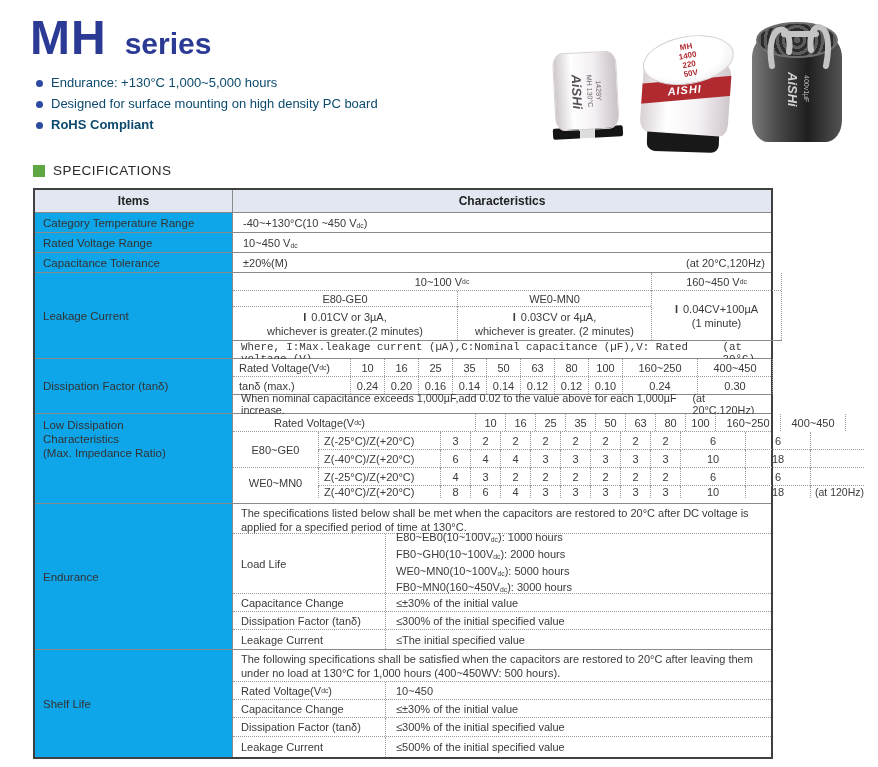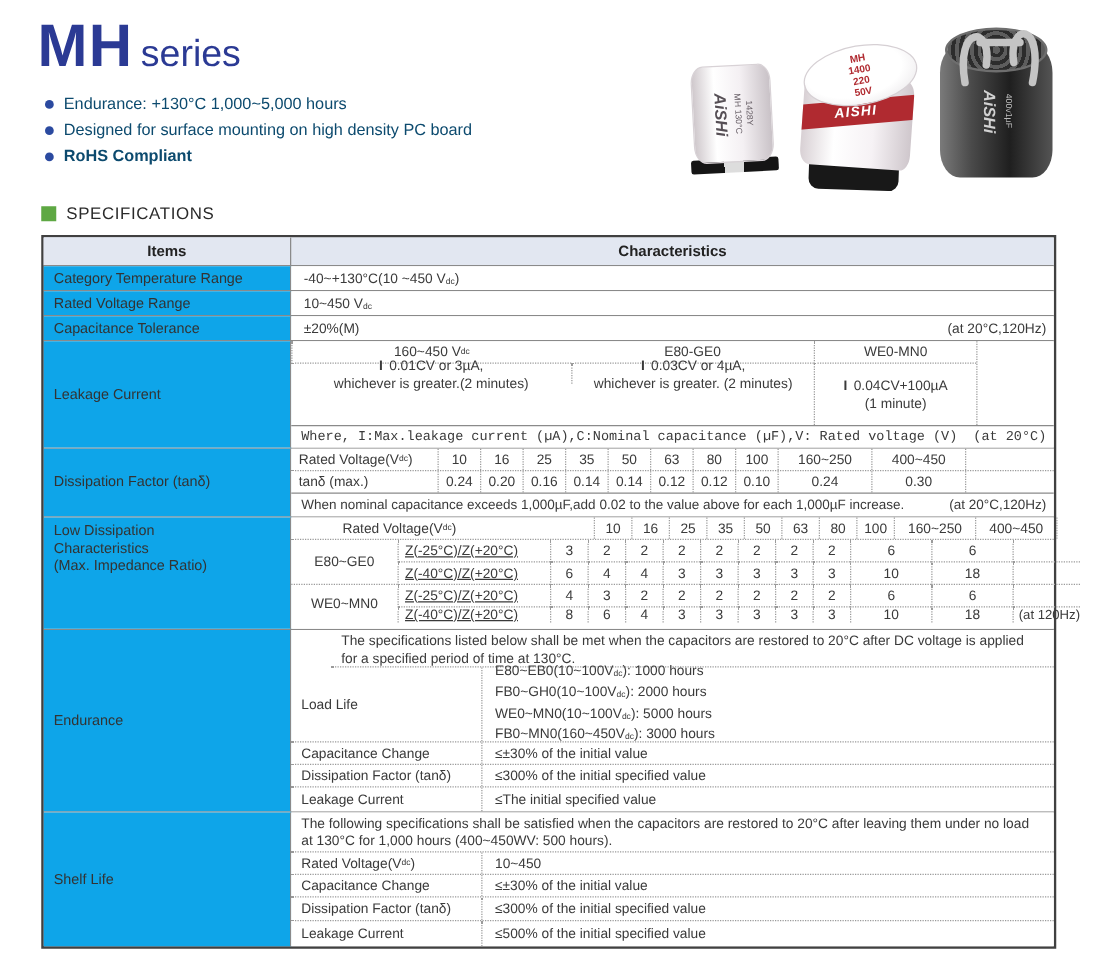--- a/index.html
+++ b/index.html
@@ -7,21 +7,21 @@
   body {
     width:878px; height:767px; position:relative; overflow:hidden;
     font-family:"Liberation Sans", sans-serif; color:#3a3a3a;
     -webkit-font-smoothing:antialiased;
   }
   sub.dc { font-size:0.62em; vertical-align:-0.12em; letter-spacing:0; }
 
   
   .brand { position:absolute; left:30px; top:10px; white-space:nowrap; }
   .brand .mh { font-size:48px; font-weight:bold; color:#2b3a94; letter-spacing:1px; }
-  .brand .suffix { font-size:30px; color:#2b3a94; margin-left:6px; }
+  .brand .suffix { font-size:30px; color:#2b3a94; margin-left:18px;font-weight:bold; }
   .bullets { position:absolute; left:36px; top:76px; list-style:none; }
   .bullets li { font-size:13px; color:#0c4a6e; margin-bottom:7px; position:relative; padding-left:15px; line-height:14px; }
   .bullets li .dot { position:absolute; left:0; top:4px; width:7px; height:7px; border-radius:50%; background:#2b4aa0; }
   .bullets li.strong { font-weight:bold; }
 
   
   .photos { position:absolute; right:16px; top:14px; width:310px; height:140px; }
   .cap { position:absolute; }
   .cap1 { left:2px; top:38px; width:64px; height:86px; transform:rotate(-3deg); }
   .cap1 .body { position:absolute; inset:0 0 8px 0; border-radius:10px/14px;
@@ -52,21 +52,21 @@
   .cap3 .brandtxt { font-size:13px; font-weight:bold; font-style:italic; color:#d2d2d2; }
   .cap3 .smalltxt { font-size:7px; color:#bdbdbd; }
   .cap3 svg { position:absolute; left:14px; top:-6px; }
 
   
   .spec-head { position:absolute; left:33px; top:163px; display:flex; align-items:center; gap:8px; }
   .spec-head .sq { width:12px; height:12px; background:#5ea843; display:inline-block; }
   .spec-head .txt { font-size:13.5px; color:#2a2a2a; letter-spacing:0.5px; }
 
   
-  .spec-table { position:absolute; left:33px; top:188px; width:812px; border:2px solid #404040; background:#fff; }
+  .spec-table { position:absolute; left:33px; top:188px; width:740px; border:2px solid #404040; background:#fff; }
   .trow { display:flex; border-top:1px solid #8a8a8a; }
   .trow.first { border-top:none; }
   .items-cell { width:198px; flex:0 0 198px; background:#0ea5e9; border-right:1px solid #8a8a8a;
      display:flex; align-items:center; padding-left:8px; font-size:11.5px; color:#333; }
   .items-cell.top-align { align-items:flex-start; padding-top:4px; }
   .items-cell .lines { line-height:14px; }
   .thead { background:#e2e7f1; height:22px; }
   .thead .items-cell { background:#e2e7f1; justify-content:center; padding-left:0; font-weight:bold; font-size:12px; color:#222; }
   .thead .chars-cell { flex:1; display:flex; align-items:center; justify-content:center; font-weight:bold; font-size:12px; color:#222; }
   .content { flex:1; background:#fff; min-width:0; font-size:11px; color:#3a3a3a; }
@@ -106,28 +106,28 @@
   .lt { height:90px; }
   .lt .rowRV { display:flex; height:18px; border-bottom:1px dotted #9a9a9a; }
   .lt .rowRV .lab { width:207px; flex:0 0 207px; display:flex; align-items:center; padding-left:6px;margin-left:35px; }
   .lt .rowRV .v { width:30px; flex:0 0 30px; }
   .lt .rowRV .w { width:65px; flex:0 0 65px; }
   .lt .rowRV .tr { flex:1; }
   .lt-grid { display:grid; grid-template-columns:85px 122px repeat(8,30px) 65px 65px 1fr;
      grid-template-rows:18px 18px 18px 1fr; }
   .lt-grid .g1 { grid-row:1/3; grid-column:1; }
   .lt-grid .g2 { grid-row:3/5; grid-column:1; }
-  .lt-grid .ratio { justify-content:flex-start; padding-left:5px; text-align:right;text-decoration:underline; }
+  .lt-grid .ratio { justify-content:flex-start; padding-left:5px; text-align:right; }
   .lt-grid .atnote { justify-content:flex-start; padding-left:4px; font-size:10.5px; white-space:nowrap; }
 
   
   .endur { height:146px; }
   .shelf { height:108px; }
   .intro { padding:2px 8px 0 8px; line-height:14px; font-size:11px; border-bottom:1px dotted #9a9a9a; }
-  .endur .intro { height:30px;margin-left:32px; }
+  .endur .intro { height:30px; }
   .shelf .intro { height:32px; }
   .subrow { display:flex; border-bottom:1px dotted #9a9a9a; }
   .subrow.last { border-bottom:none; }
   .subrow .slab { width:152px; flex:0 0 152px; display:flex; align-items:center; padding-left:8px;text-align:right; }
   .subrow .sval { flex:1; border-left:1px dotted #9a9a9a; display:flex; align-items:center; padding-left:10px; }
   .subrow.multi .sval { flex-direction:column; align-items:flex-start; justify-content:center; line-height:15px; }
   .h18 { height:18px; } .h19 { height:19px; } .h60 { height:60px; } .hfill { flex:1; }
 </style>
 </head>
 <body>
@@ -208,20 +208,21 @@
     <div class="content">
       <span>±20%(M)</span>
       <span class="note">(at 20°C,120Hz)</span>
     </div>
   </div>
 
   <div class="trow leak">
     <div class="items-cell">Leakage Current</div>
     <div class="content">
       <div class="leak-grid">
+        <div class="cc dotted-b hdr-low">10~100 V<sub class="dc">dc</sub></div>
         <div class="cc dotted-b dotted-l">160~450 V<sub class="dc">dc</sub></div>
         <div class="trail dotted-l"></div>
         <div class="cc dotted-b">E80-GE0</div>
         <div class="cc dotted-b dotted-l">WE0-MN0</div>
         <div class="cc f-high dotted-l">
           <span><span class="fsym">I</span><span>0.04CV+100µA</span></span>
           <span>(1 minute)</span>
         </div>
         <div class="cc fcell">
           <span><span class="fsym">I</span><span>0.01CV or 3µA,</span></span>

